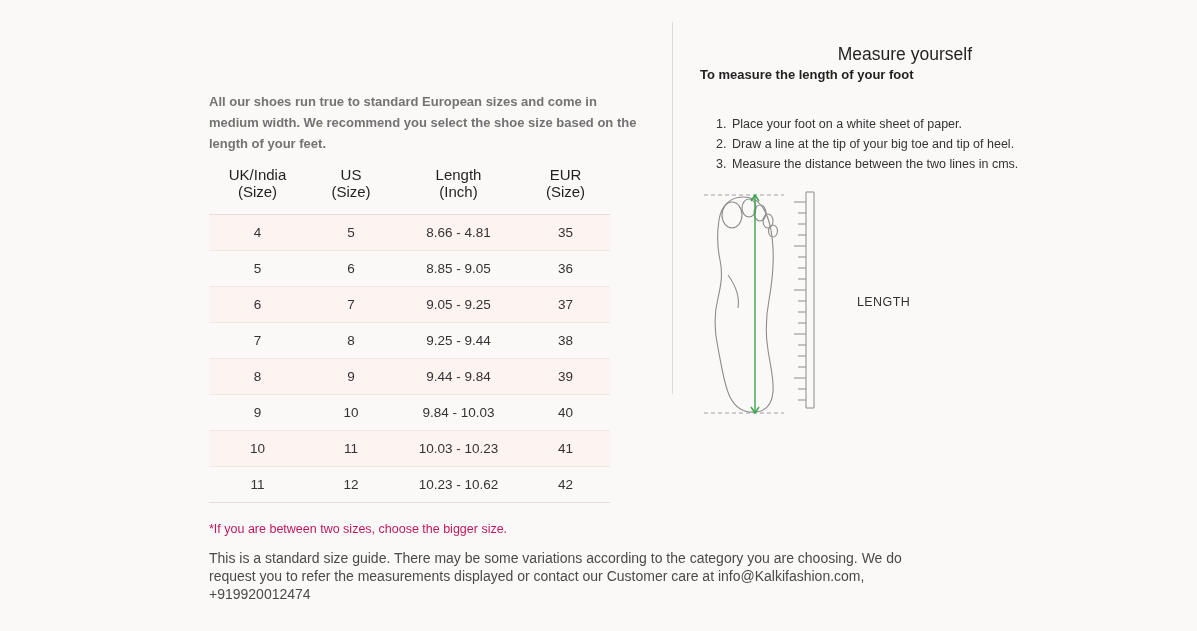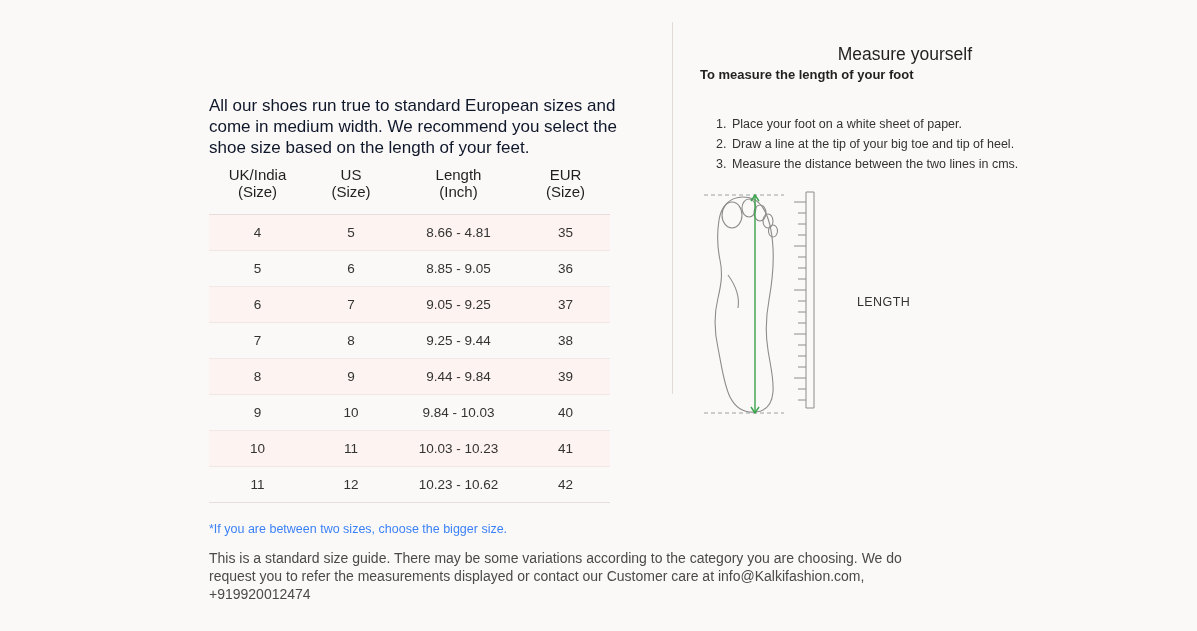--- a/index.html
+++ b/index.html
@@ -43,23 +43,24 @@
     font-weight: 400;
     color: #231f20;
     margin: 29px 0 0 0;
     letter-spacing: 0.2px;
   }
   .intro {
     position: absolute;
     left: 209px;
     top: 78px;
     width: 432px;
-    font-size: 17px;
+    font-size: 13px;
     line-height: 21px;
-    color: #0f172a;
+    color: #737373;
+    font-weight: bold;
   }
 
   table.size-table {
     position: absolute;
     left: 209px;
     top: 162px;
     width: 401px;
     border-collapse: collapse;
     font-size: 13.5px;
   }
@@ -89,21 +90,21 @@
   .col-uk { width: 97px; }
   .col-us { width: 90px; }
   .col-len { width: 125px; }
   .col-eur { width: 89px; }
 
   .note-small {
     position: absolute;
     left: 209px;
     top: 522px;
     font-size: 12.5px;
-    color: #3b82f6;
+    color: #be185d;
   }
   .note-long {
     position: absolute;
     left: 209px;
     top: 549px;
     width: 712px;
     font-size: 14px;
     line-height: 18px;
     color: #4a4a4a;
   }

